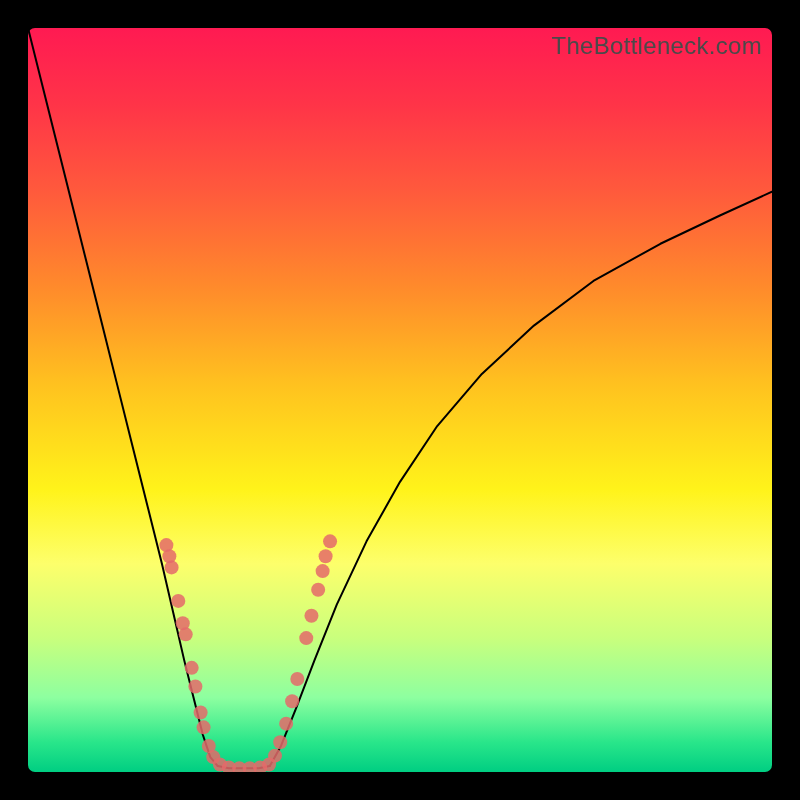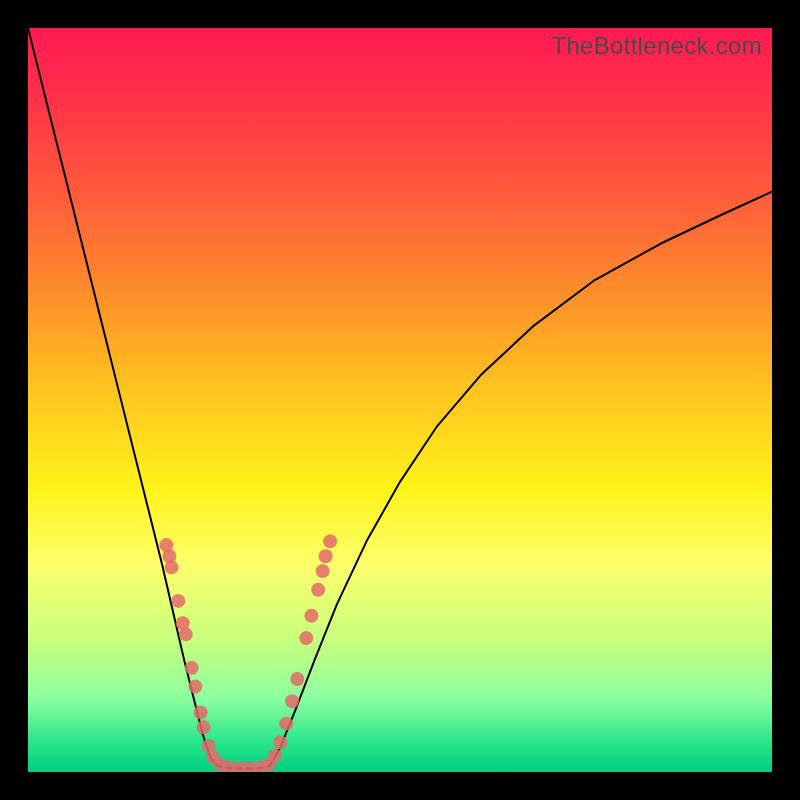--- a/index.html
+++ b/index.html
@@ -32,20 +32,21 @@
       #ff5a3c 22%,
       #ff8b2b 35%,
       #ffc21f 48%,
       #fff31a 62%,
       #fdff6b 72%,
       #c9ff7d 82%,
       #8dffa0 90%,
       #29e68a 96%,
       #00ce82 100%
     );
+    border-radius: 7px;
   }
   .watermark {
     position: absolute;
     top: 4px;
     right: 10px;
     color: #4a4a4a;
     font-size: 24px;
     font-weight: 500;
     letter-spacing: 0.3px;
     user-select: none;

